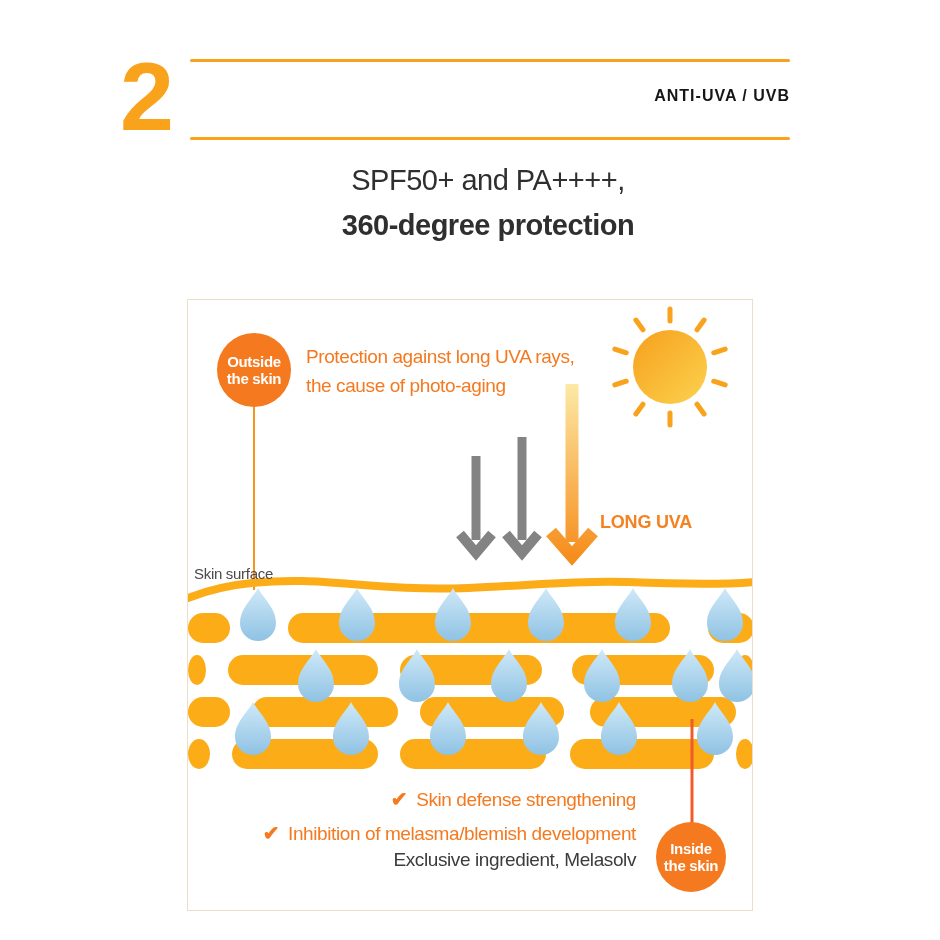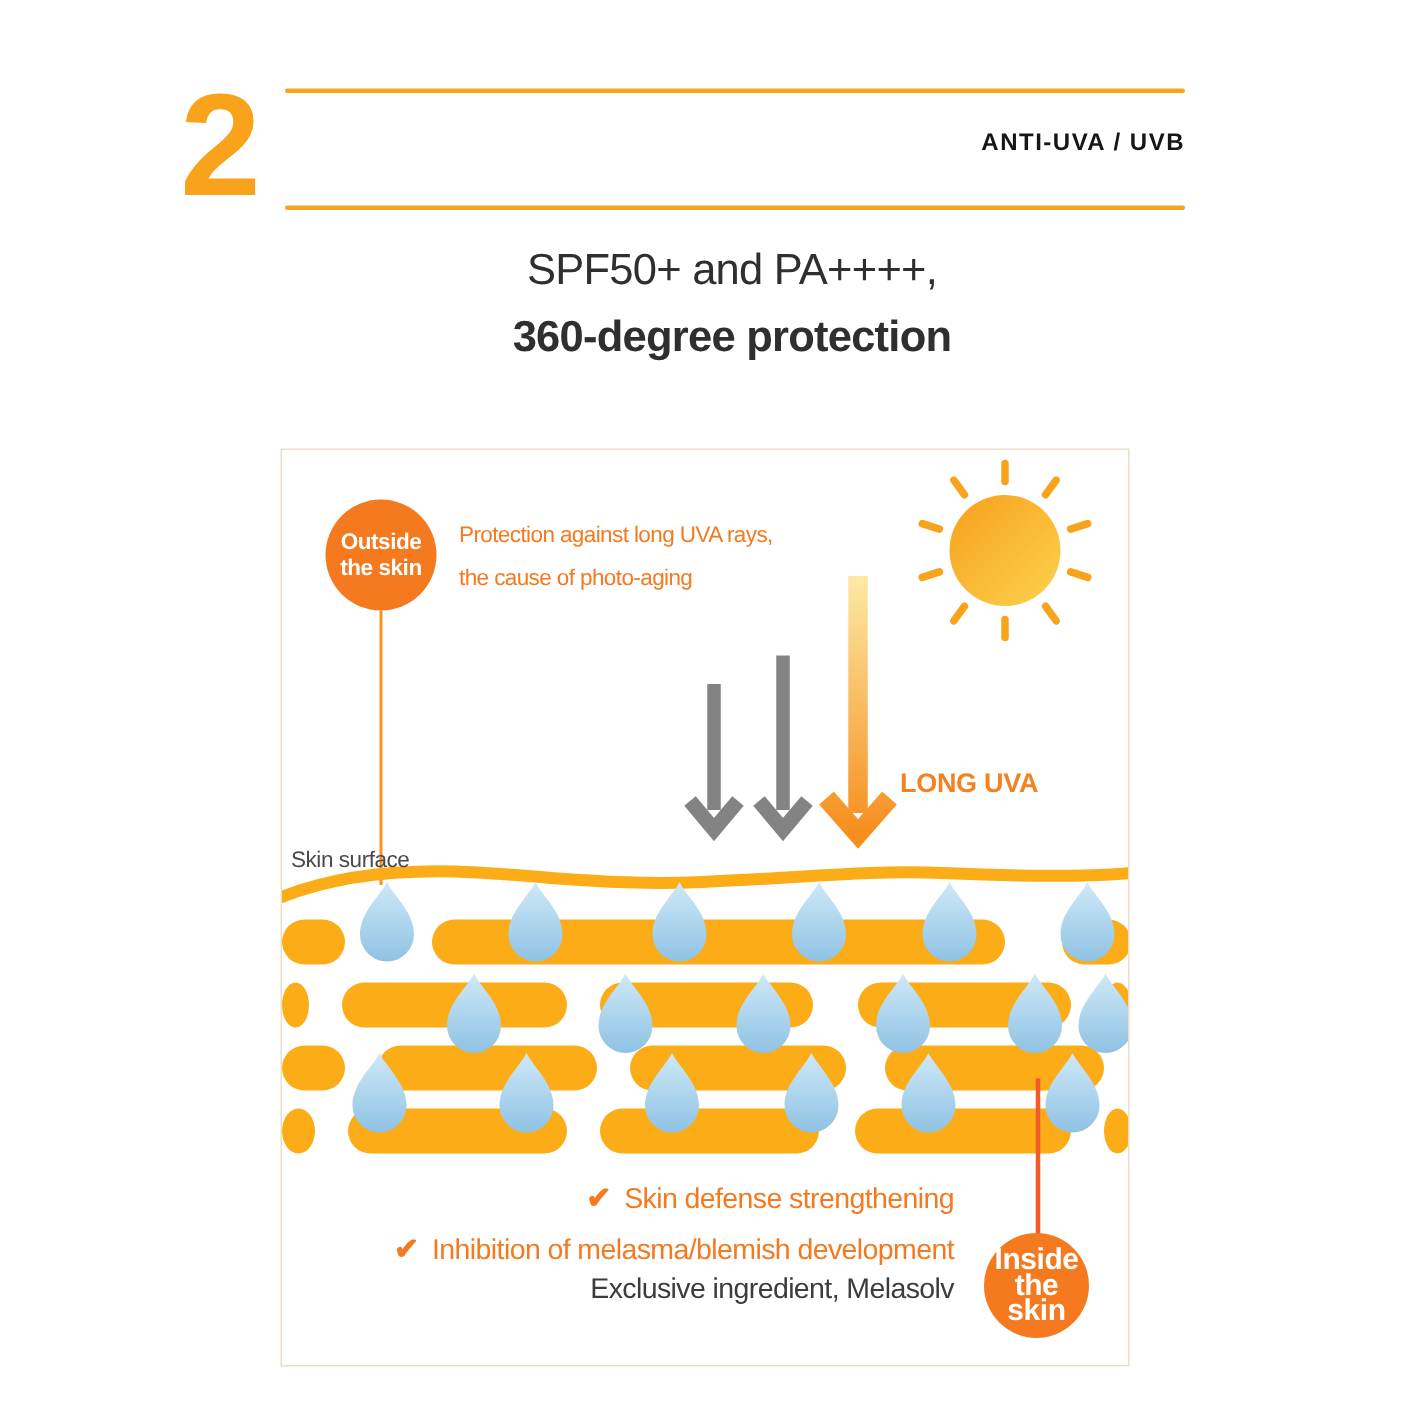--- a/index.html
+++ b/index.html
@@ -31,24 +31,24 @@
 
   
   .diagram{position:absolute;left:187px;top:299px;width:566px;height:612px;
     border:1px solid var(--box-border);background:#fff;overflow:hidden;}
   .canvas{position:absolute;left:0;top:0;width:566px;height:612px;display:block;}
 
   .badge{position:absolute;border-radius:50%;background:var(--accent);color:#fff;
     display:flex;flex-direction:column;align-items:center;justify-content:center;
     font-weight:bold;text-align:center;letter-spacing:-0.3px;}
   .badge-outside{left:29px;top:33px;width:74px;height:74px;font-size:15px;line-height:17px;}
-  .badge-inside{left:468px;top:522px;width:70px;height:70px;font-size:20px;line-height:17px;text-align:center;}
+  .badge-inside{left:468px;top:522px;width:70px;height:70px;font-size:15px;line-height:17px;text-align:center;}
 
   .caption{position:absolute;left:118px;top:42px;color:var(--accent);
-    font-size:15px;line-height:29px;letter-spacing:-0.4px;}
+    font-size:19px;line-height:29px;letter-spacing:-0.4px;}
   .long-uva{position:absolute;left:412px;top:212px;color:var(--long-uva);
     font-size:18px;font-weight:bold;letter-spacing:-0.2px;}
   .surface-label{position:absolute;left:6px;top:265px;color:var(--surface-label);
     font-size:15px;letter-spacing:-0.3px;}
 
   .benefits{position:absolute;right:116px;top:486px;text-align:right;
     font-size:19px;letter-spacing:-0.4px;}
   .benefit{margin-bottom:7px;}
   .benefit-title{color:var(--accent);line-height:26px;}
   .benefit-sub{color:#3C3C3C;line-height:26px;}

